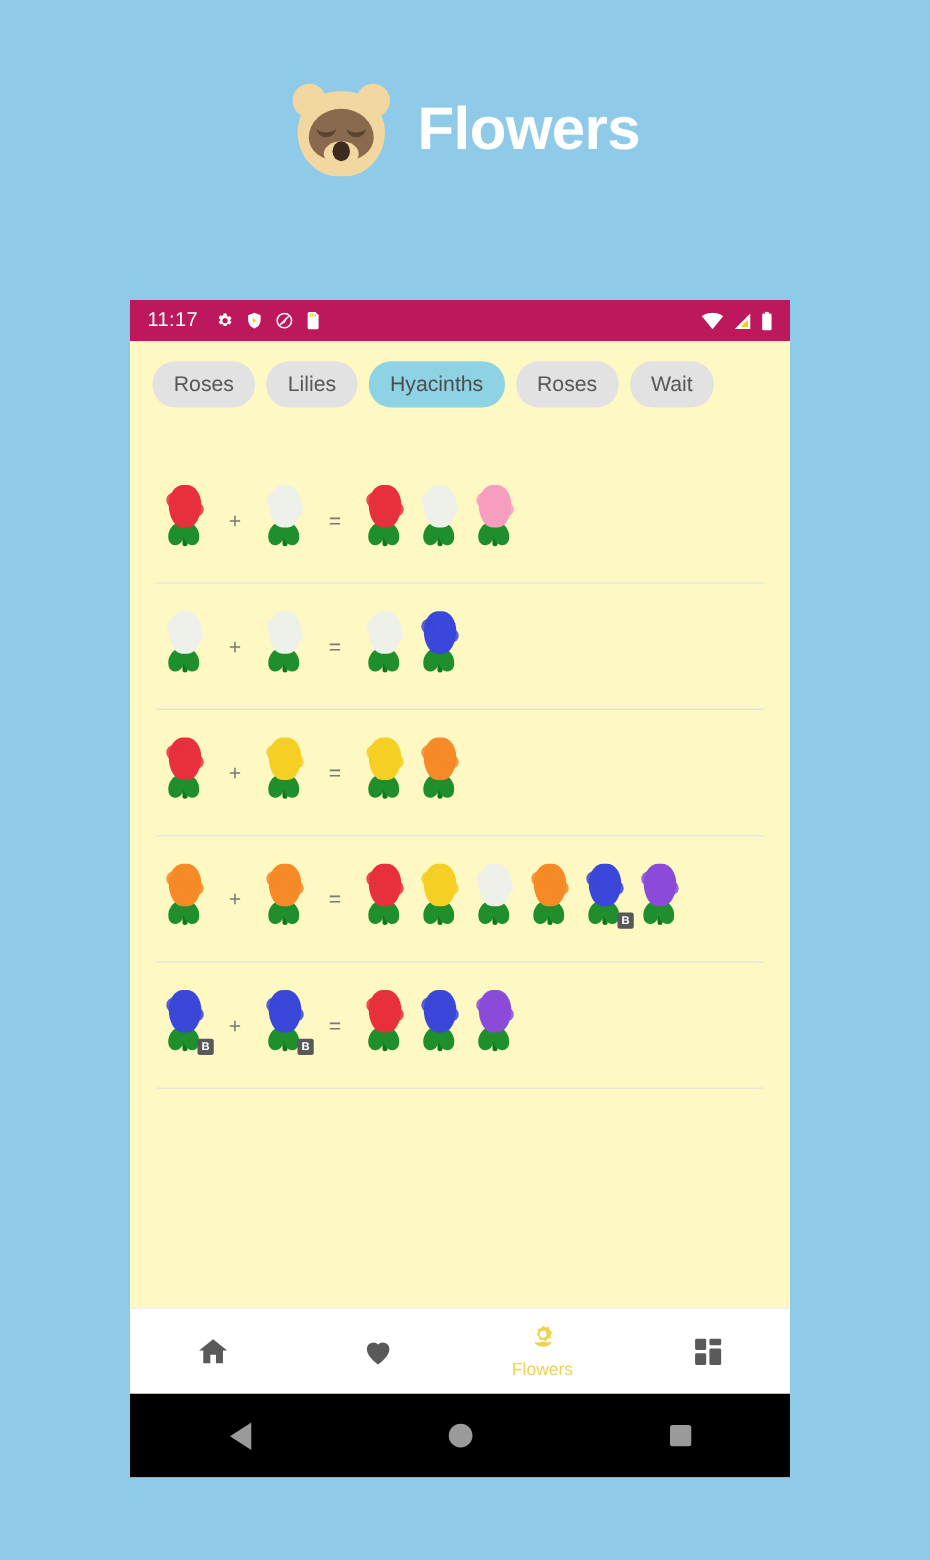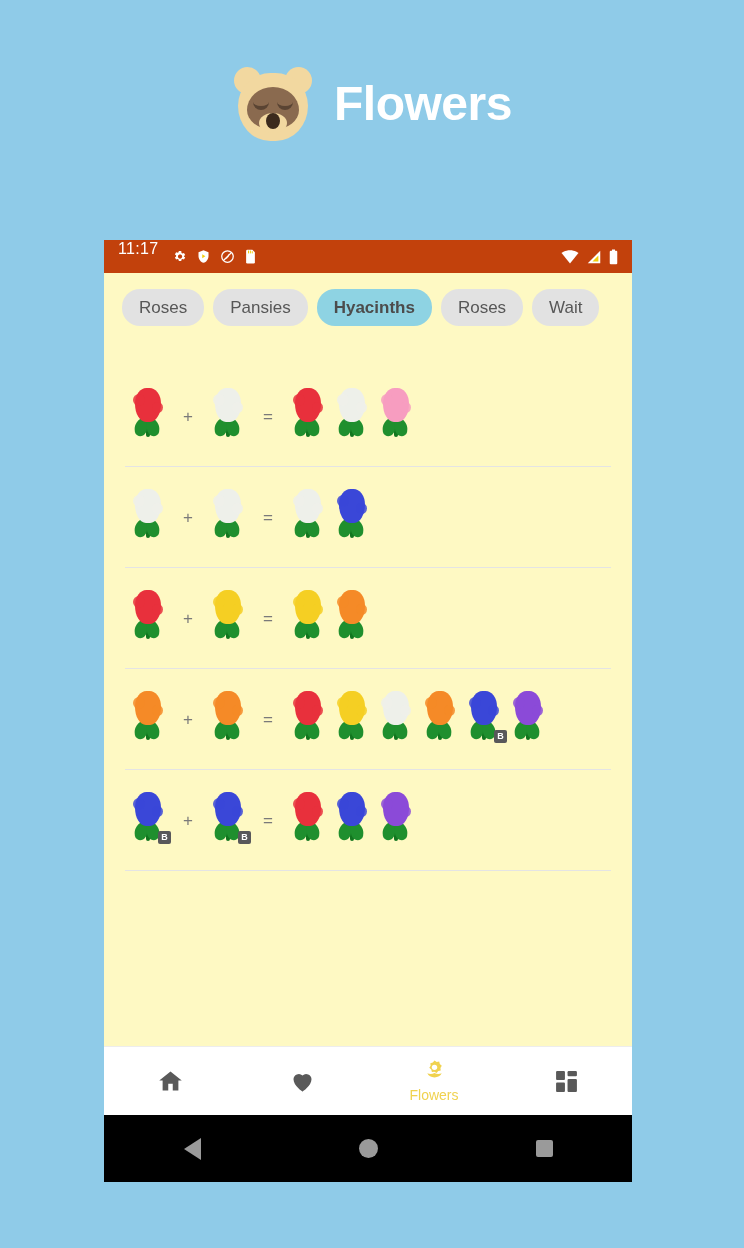--- a/index.html
+++ b/index.html
@@ -115,22 +115,23 @@
     height: 942px;
     background: #ffffff;
     overflow: hidden;
     display: flex;
     flex-direction: column;
   }
 
   
   .status-bar {
     height: 33px;
-    background: #c2410c;
-    display: flex;
+    background: #be185d;
+    display: flex;
+    align-items: center;
     padding: 0 14px;
     box-sizing: border-box;
     flex: 0 0 auto;
   }
   .status-time {
     color: #ffffff;
     font-size: 16px;
     font-weight: normal;
     margin-right: 14px;
     letter-spacing: 0.3px;
@@ -173,21 +174,20 @@
     display: flex;
     align-items: center;
     padding: 0 17px;
     color: #575757;
     font-size: 17px;
     white-space: nowrap;
   }
   .chip.active {
     background: #8ed3e3;
     color: #4c4c4c;
-    font-weight: bold;
   }
 
   
   .breed-list {
     padding: 6px 0 0 0;
     flex: 1 1 auto;
   }
   .breed-row {
     height: 101px;
     display: flex;
@@ -398,21 +398,21 @@
         <rect x="1" y="1.6" width="10" height="18" rx="1.4" fill="#ffffff"></rect>
       </svg>
     </div>
   </div>
 
   <div class="app-body">
 
     <div class="chip-area">
       <div class="chip-row">
         <div class="chip">Roses</div>
-        <div class="chip">Pansies</div>
+        <div class="chip">Lilies</div>
         <div class="chip active">Hyacinths</div>
         <div class="chip">Roses</div>
         <div class="chip">Wait</div>
       </div>
     </div>
 
     <div class="breed-list" id="breed-list">
         <div class="breed-row">
           <div class="group">
             <div class="flower">

